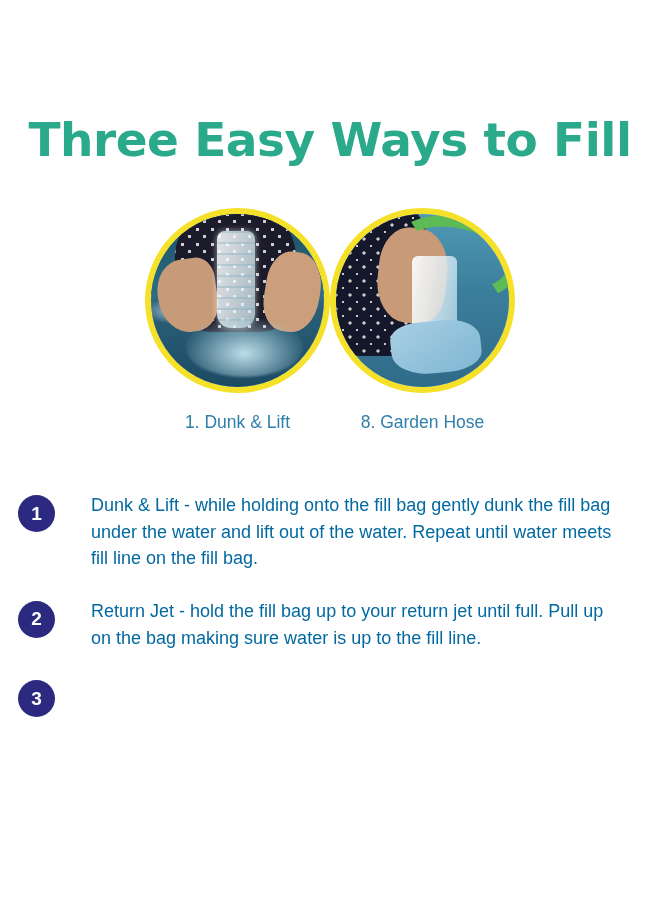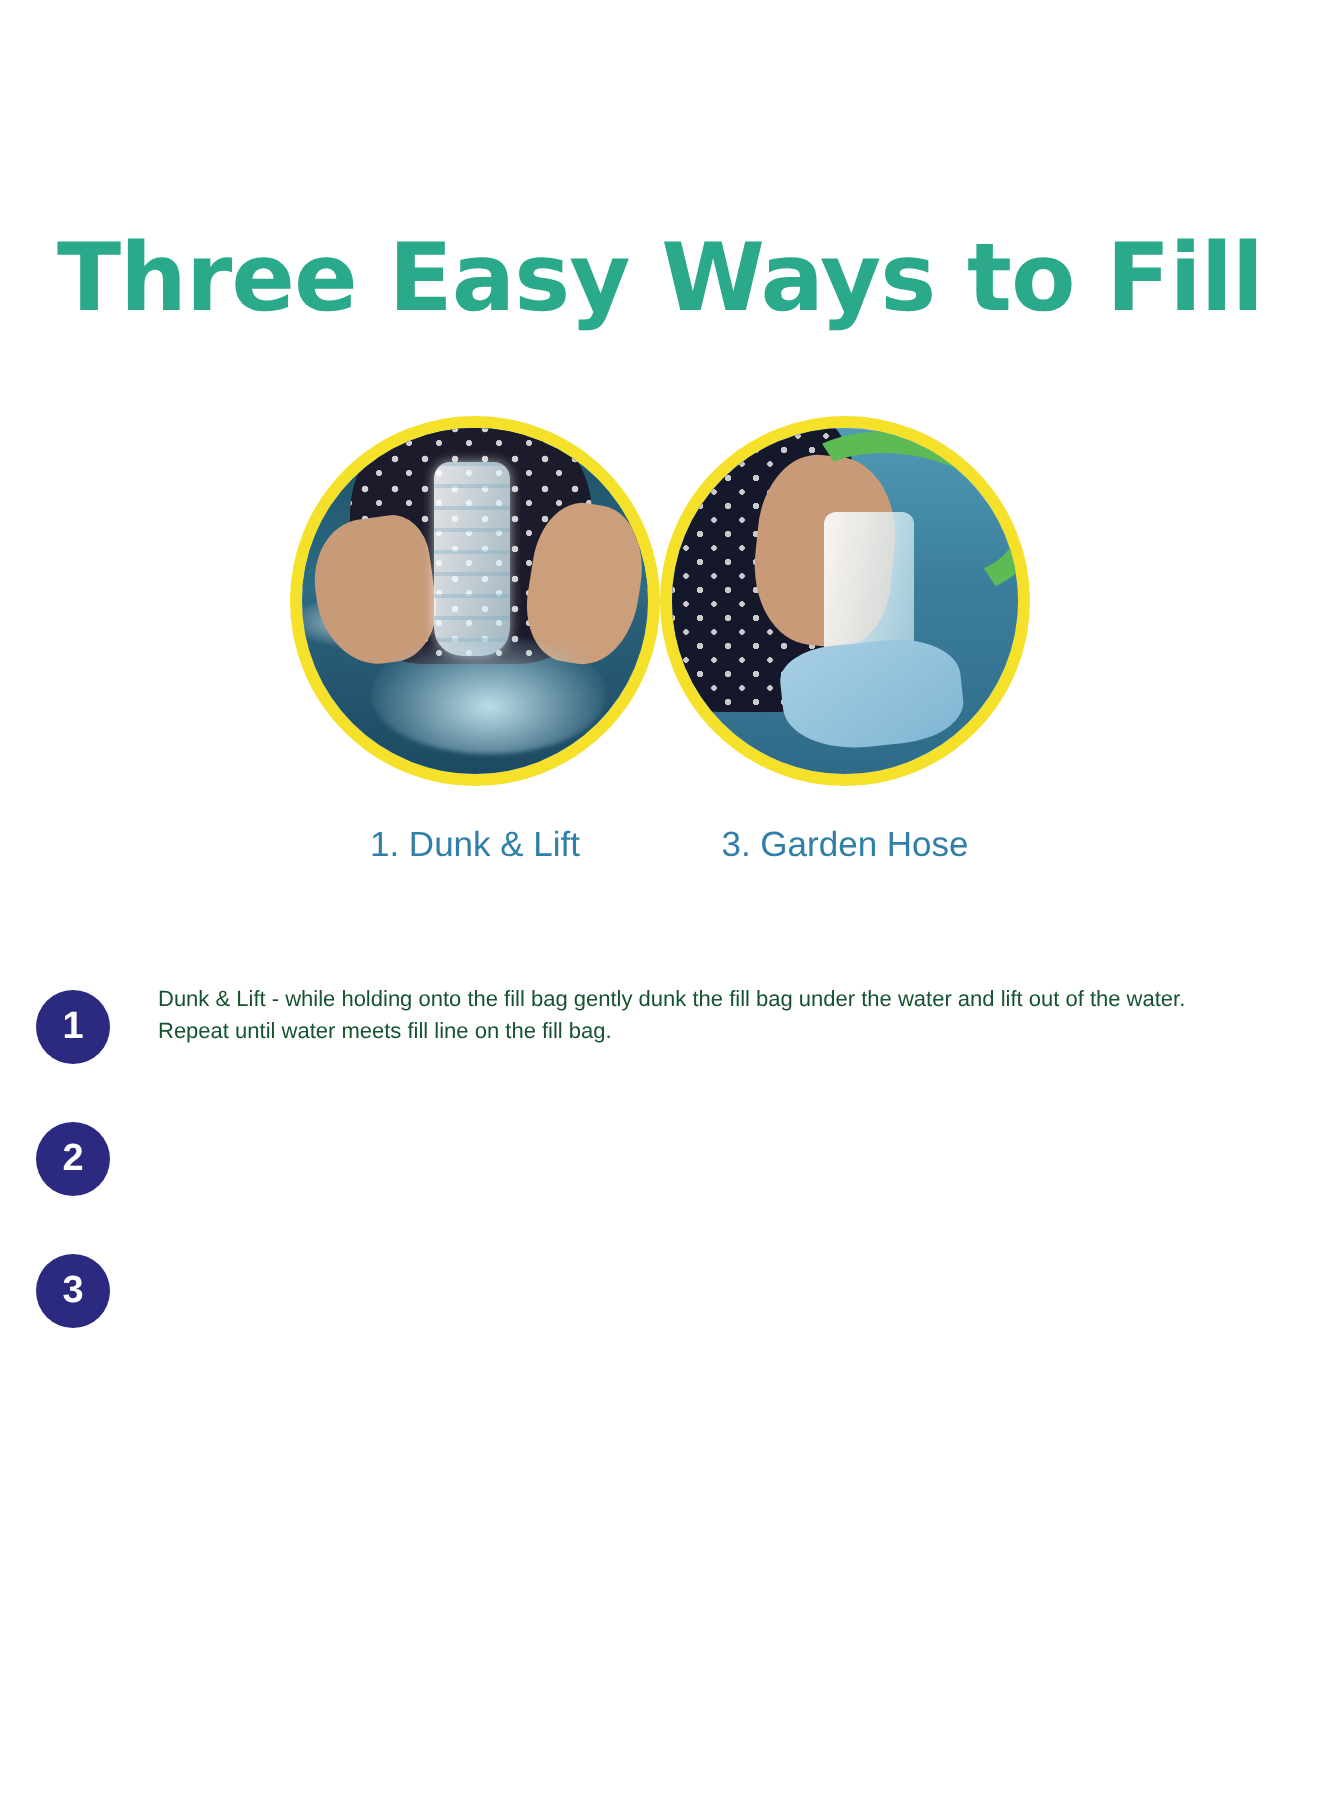--- a/index.html
+++ b/index.html
@@ -290,24 +290,24 @@
     color: #ffffff;
     font-size: 19px;
     font-weight: bold;
     display: flex;
     align-items: center;
     justify-content: center;
     margin-top: 3px;
     font-family: "Liberation Sans", sans-serif;
   }
   .step-text {
-    margin-left: 24px;
-    font-size: 11px;
+    margin-left: 36px;
+    font-size: 18px;
     line-height: 1.48;
-    color: #14532d;
+    color: #0369a1;
     font-family: "Liberation Sans", sans-serif;
   }
   .step-2 { margin-top: 8px; }
   .step-3 { margin-top: 20px; }
 </style>
 </head>
 <body>
 
 <div class="page">
 
@@ -339,34 +339,35 @@
         <div class="photo">
           <div class="p3-water"></div>
           <div class="p3-body"></div>
           <div class="p3-dots"></div>
           <div class="p3-arm"></div>
           <div class="p3-bag"></div>
           <div class="p3-hose"></div>
           <div class="p3-bluebag"></div>
         </div>
       </div>
-      <div class="caption">3. Garden Hose</div>
+      <div class="caption">8. Garden Hose</div>
     </div>
 
   </div>
 
   <div class="steps">
 
     <div class="step step-1">
       <div class="badge">1</div>
       <div class="step-text">Dunk &amp; Lift - while holding onto the fill bag gently dunk the fill bag under the water and lift out of the water. Repeat until water meets fill line on the fill bag.</div>
     </div>
 
     <div class="step step-2">
       <div class="badge">2</div>
+      <div class="step-text">Return Jet - hold the fill bag up to your return jet until full. Pull up on the bag making sure water is up to the fill line.</div>
     </div>
 
     <div class="step step-3">
       <div class="badge">3</div>
     </div>
 
   </div>
 
 </div>
 

